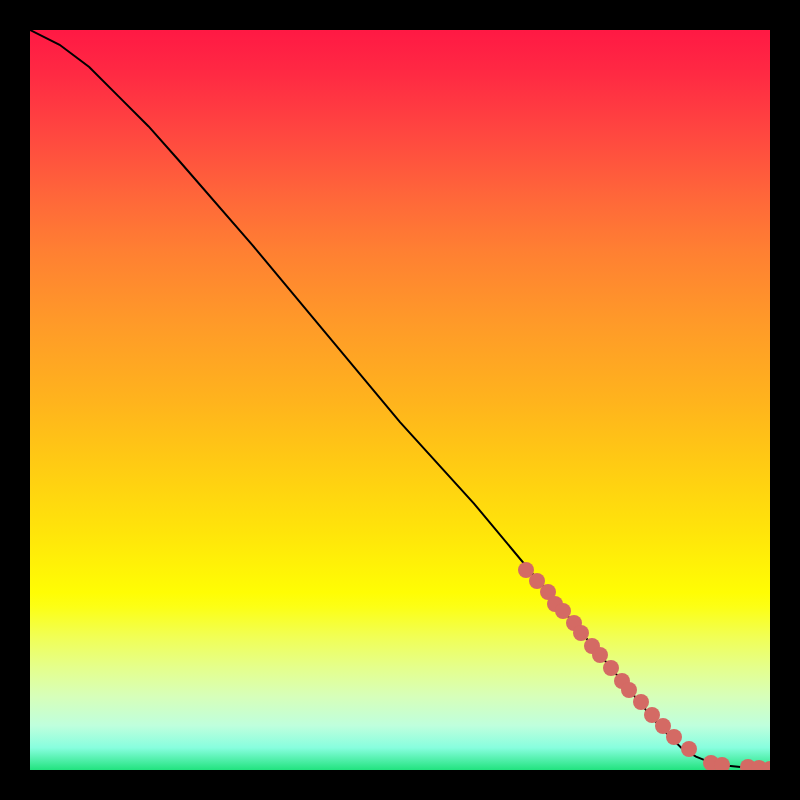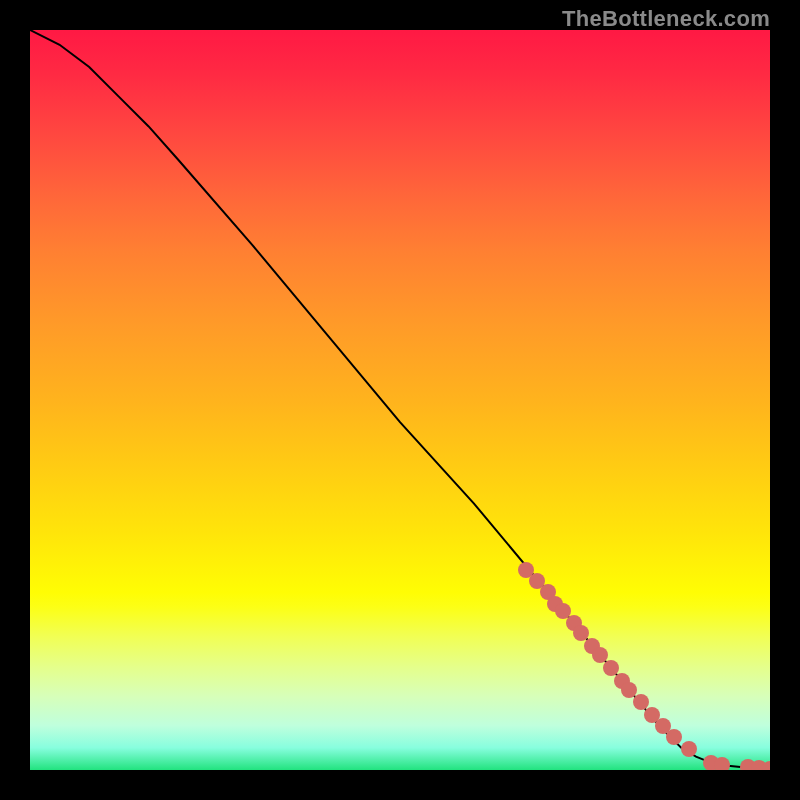--- a/index.html
+++ b/index.html
@@ -70,21 +70,20 @@
     font-size: 22px;
     font-weight: 600;
     letter-spacing: 0.3px;
   }
 </style>
 </head>
 <body>
 
 <div class="stage">
 
-  <div class="watermark">TheBottleneck.com</div>
 
   <div class="plot-area">
     <div class="bg-gradient"></div>
 
     <svg class="curve-svg" viewBox="0 0 740 740" preserveAspectRatio="none">
       <path fill="none" stroke="#000000" stroke-width="2" d="M0.0 0.0 L29.6 14.8 L59.2 37.0 L88.8 66.6 L118.4 96.2 L148.0 129.5 L222.0 214.6 L296.0 303.4 L370.0 392.2 L444.0 473.6 L518.0 562.4 L592.0 651.2 L629.0 695.6 L651.2 717.8 L666.0 726.7 L680.8 732.6 L695.6 735.6 L710.4 737.0 L725.2 738.1 L740.0 738.5"></path>
     </svg>
 
     <div id="points-layer">
         <div class="data-point" style="left: 495.8px; top: 540.2px;"></div>

